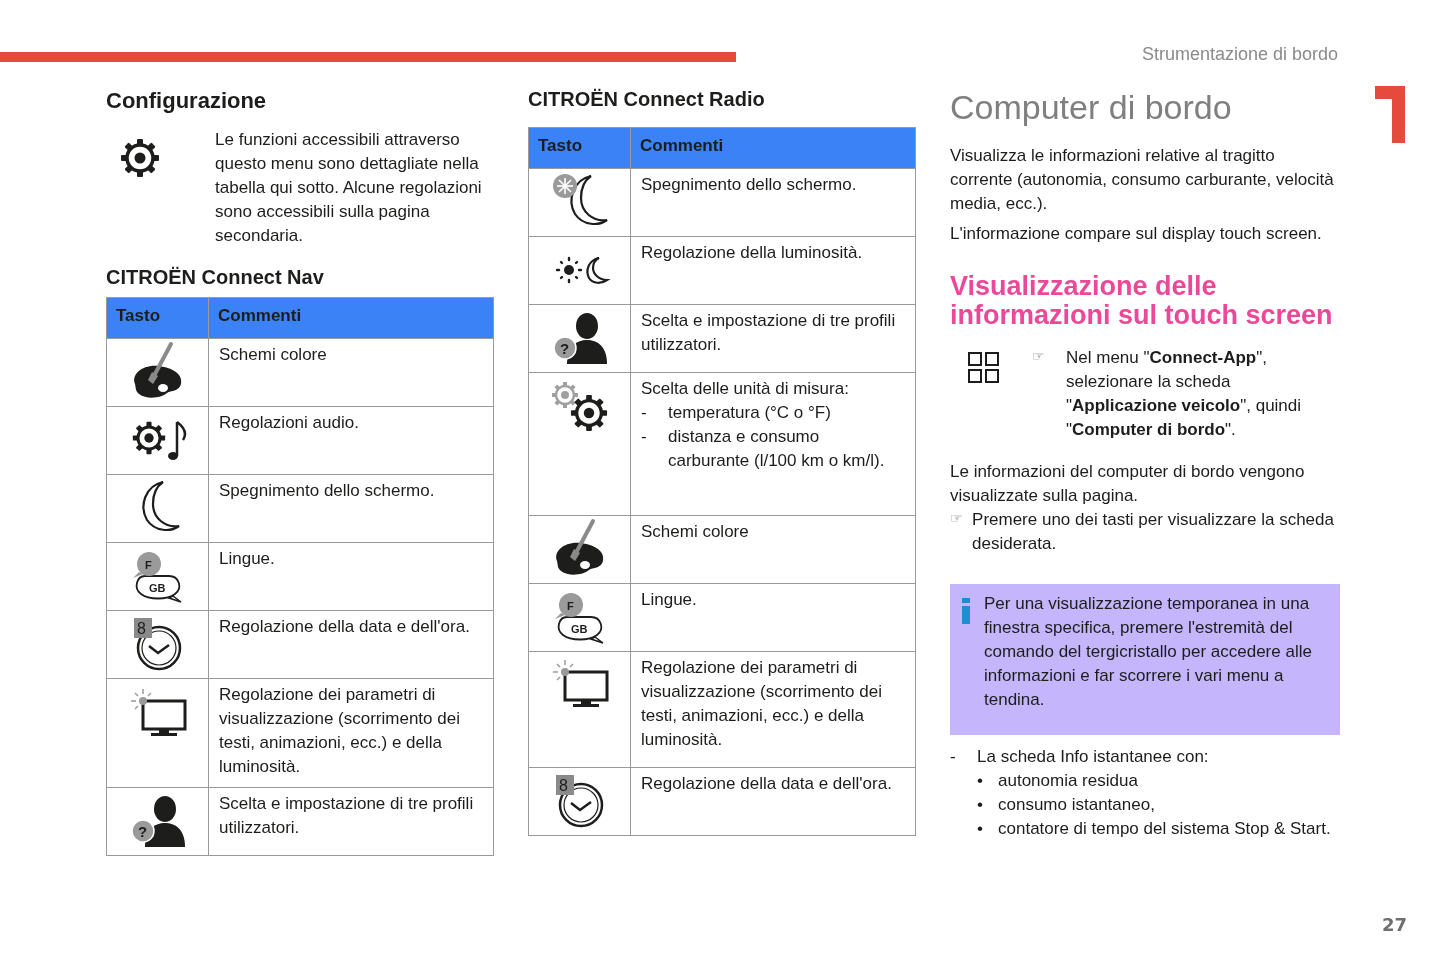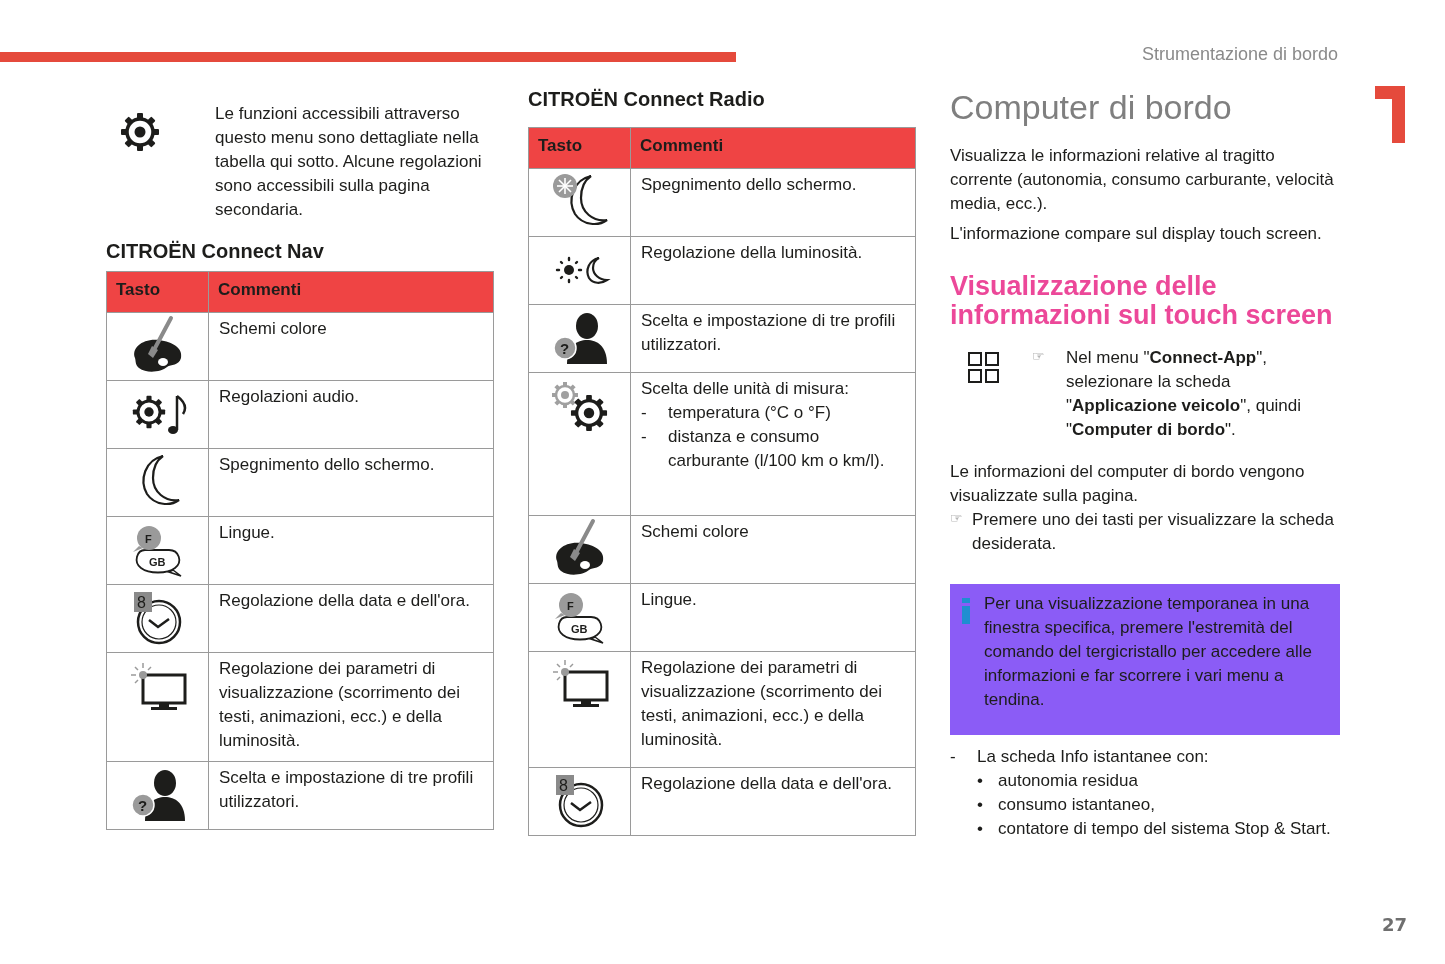--- a/index.html
+++ b/index.html
@@ -14,21 +14,21 @@
   
   .col1 { position: absolute; left: 106px; top: 88px; width: 388px; }
   h2.sec { font-size: 22px; font-weight: bold; color: #1d1d1b; }
   .intro { display: flex; margin-top: 14px; }
   .intro .ico { width: 81px; padding-top: 8px; padding-left: 12px; }
   .intro p { font-size: 17px; line-height: 24px; width: 305px; margin-left: 34px; }
   h3.sub { font-size: 20px; font-weight: bold; margin-top: 18px; }
 
   table.keys { border-collapse: collapse; width: 388px; margin-top: 8px; }
   table.keys th, table.keys td { border: 1.5px solid #9a9a9a; text-align: left; vertical-align: top; }
-  table.keys th { background: #ef4444; font-size: 17px; font-weight: bold; height: 41px; padding: 8px 9px; }
+  table.keys th { background: #3b82f6; font-size: 17px; font-weight: bold; height: 41px; padding: 8px 9px; }
   table.keys td.k { width: 102px; padding: 0; text-align: center; vertical-align: middle; }
   table.keys td.c { font-size: 17px; line-height: 24px; padding: 4px 10px 8px 10px; }
   table.keys td.c ul { list-style: none; }
   table.keys td.c li { display: flex; }
   table.keys td.c li .d { width: 27px; flex: none; }
 
   .col2 { position: absolute; left: 528px; top: 88px; width: 388px; }
   .col2 h3.sub { margin-top: 0; }
   .col2 table.keys { margin-top: 16px; }
 
@@ -39,21 +39,21 @@
   .p1 { margin-top: 18px; }
   .p2 { margin-top: 6px; }
   h2.vis { font-size: 27px; font-weight: bold; line-height: 29px; margin-top: 26px; color: #ec4899; }
   .menu-step { display: flex; margin-top: 16px; }
   .menu-step .ico { width: 82px; padding-left: 18px; padding-top: 6px; }
   .menu-step .hand { width: 34px; font-size: 14px; color: #777; padding-top: 2px; }
   .menu-step p { width: 270px; }
   .p3 { margin-top: 18px; }
   .step2 { display: flex; }
   .step2 .hand { width: 27px; font-size: 14px; color: #777; padding-top: 2px; }
-  .infobox { margin-top: 28px; background: #8b5cf6; padding: 8px 10px 24px 10px; display: flex; height: 151px; }
+  .infobox { margin-top: 28px; background: #c4b5fd; padding: 8px 10px 24px 10px; display: flex; height: 151px; }
   .infobox .ib-ico { width: 24px; flex: none; padding-top: 6px; }
   .infobox p { font-size: 17px; line-height: 24px; }
   .bul { margin-top: 10px; font-size: 17px; line-height: 24px; }
   .bul .row { display: flex; }
   .bul .dash { width: 27px; flex: none; }
   .bul .dot { width: 21px; flex: none; }
   .bul .lvl2 { padding-left: 27px; }
 </style>
 </head>
 <body>
@@ -169,20 +169,21 @@
 </svg>
 
 <div class="top-bar"></div>
 <div class="running-head">Strumentazione di bordo</div>
 <svg class="chapter-num" viewBox="0 0 30 57">
   <path d="M0 0 H30 V57 H17 V13 H0 Z" fill="#e54a3c"></path>
 </svg>
 <div class="page-num">27</div>
 
 <div class="col1">
+  <h2 class="sec">Configurazione</h2>
   <div class="intro">
     <div class="ico">
       <svg width="44" height="44" viewBox="-22 -22 44 44">
           <use href="#gear-blk"></use>
         </svg>
     </div>
     <p>Le funzioni accessibili attraverso questo menu sono dettagliate nella tabella qui sotto. Alcune regolazioni sono accessibili sulla pagina secondaria.</p>
   </div>
 
   <h3 class="sub">CITROËN Connect Nav</h3>

